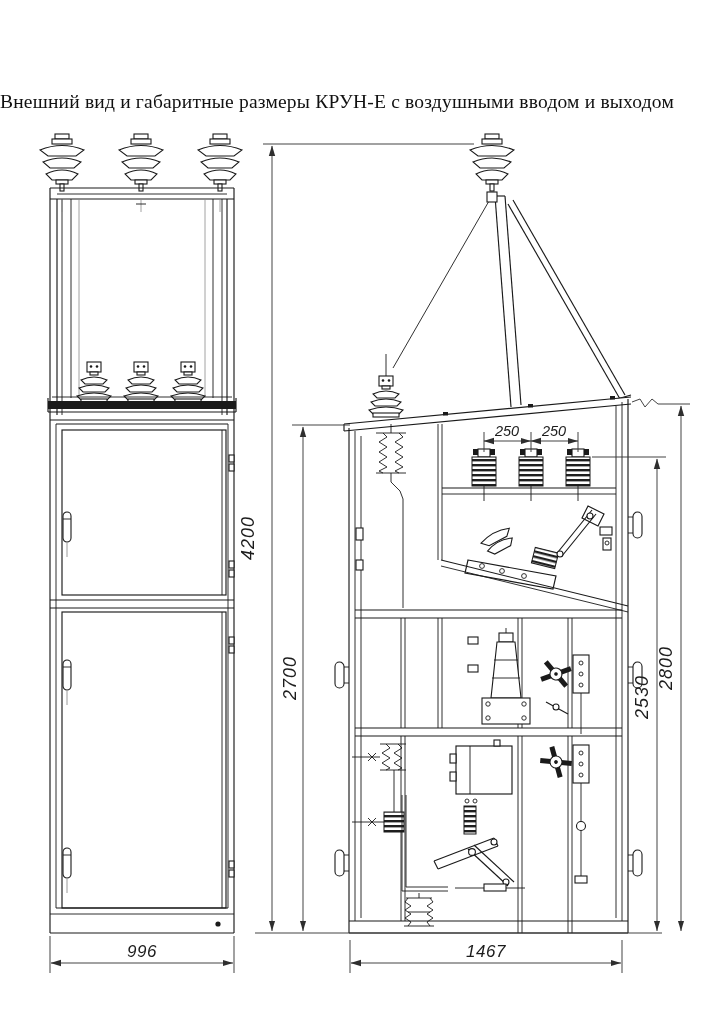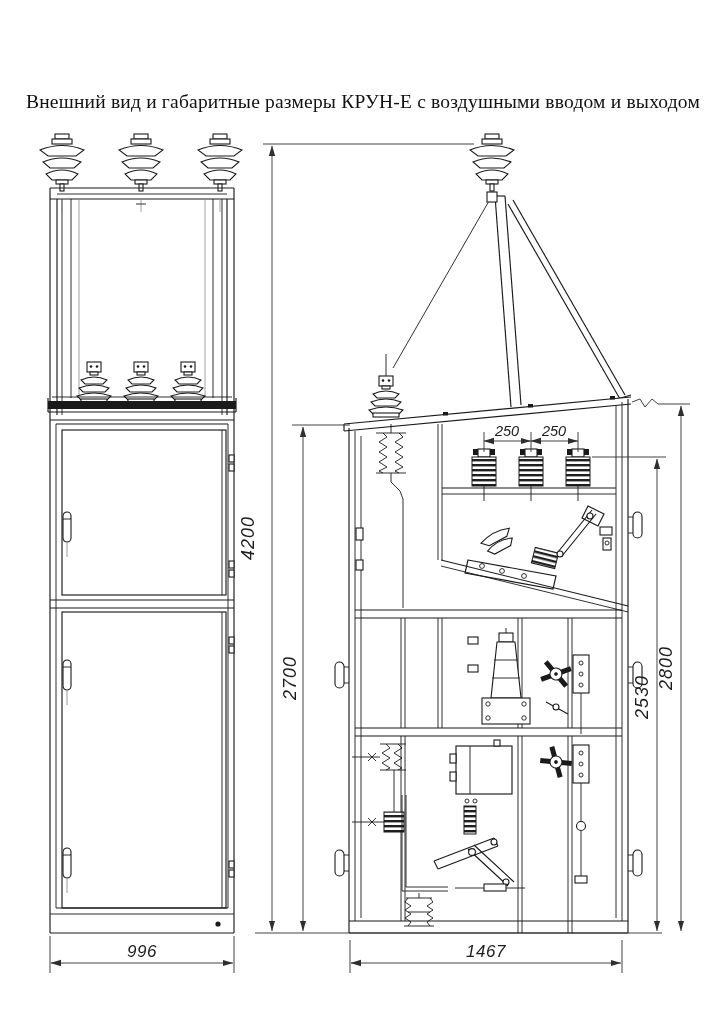--- a/index.html
+++ b/index.html
@@ -1,18 +1,18 @@
 <!DOCTYPE html>
 <html><head>
 <meta charset="utf-8">
 <style>
   html,body{margin:0;padding:0;background:#fff;}
   .page{position:relative;width:726px;height:1028px;background:#fff;overflow:hidden;
         font-family:"Liberation Serif",serif;}
-  .title{position:absolute;top:91px;left:0;right:0;text-align:center;
+  .title{position:absolute;top:91px;left:0;right:0;
          font-size:19.5px;color:#111;letter-spacing:.2px;}
   svg{position:absolute;top:0;left:0;}
   .ln{stroke:#1a1a1a;fill:none;stroke-width:1.15;}
   .thin{stroke:#1a1a1a;fill:none;stroke-width:.9;}
   .ghost{stroke:#8a8a8a;fill:none;stroke-width:.8;}
   .dim{stroke:#3a3a3a;fill:none;stroke-width:.95;}
   .dimtxt{fill:#1c1c1c;font-family:"Liberation Sans",sans-serif;font-style:italic;}
   .big{font-size:18px;letter-spacing:1px;}
   .mid{font-size:17px;letter-spacing:.5px;}
   .sm{font-size:14.5px;}

